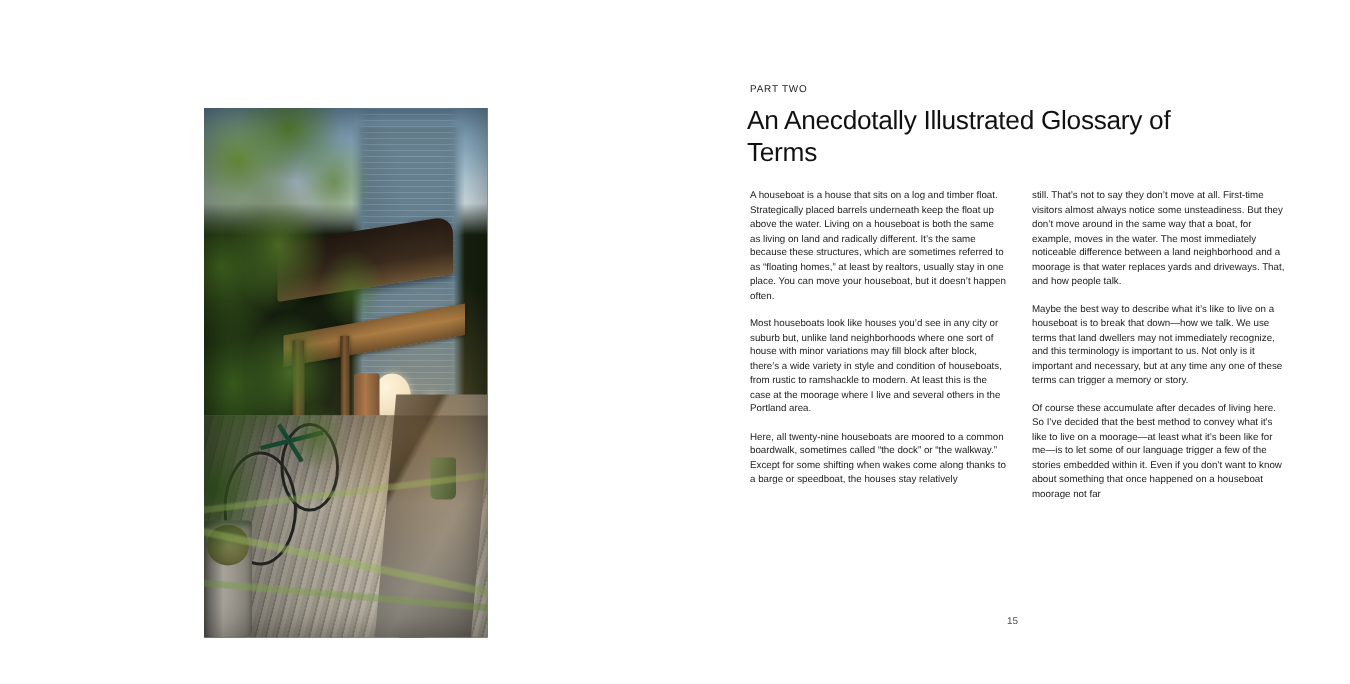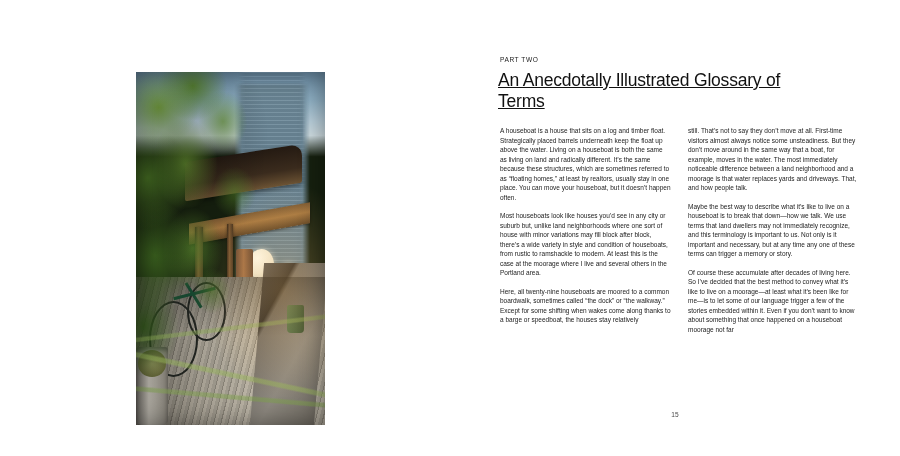--- a/index.html
+++ b/index.html
@@ -226,21 +226,20 @@
   #page-title {
     position: absolute;
     left: 48px; top: 70px;
     width: 320px;
     font-size: 17.5px;
     line-height: 1.21;
     font-weight: 400;
     letter-spacing: -.2px;
     color: #111111;
     margin: 0;
-    text-decoration: underline;
   }
   #columns {
     position: absolute;
     left: 50px; top: 126px;
     width: 360px;
     display: flex;
     gap: 17px;
   }
   .col { width: 171px; }
   .col p {

